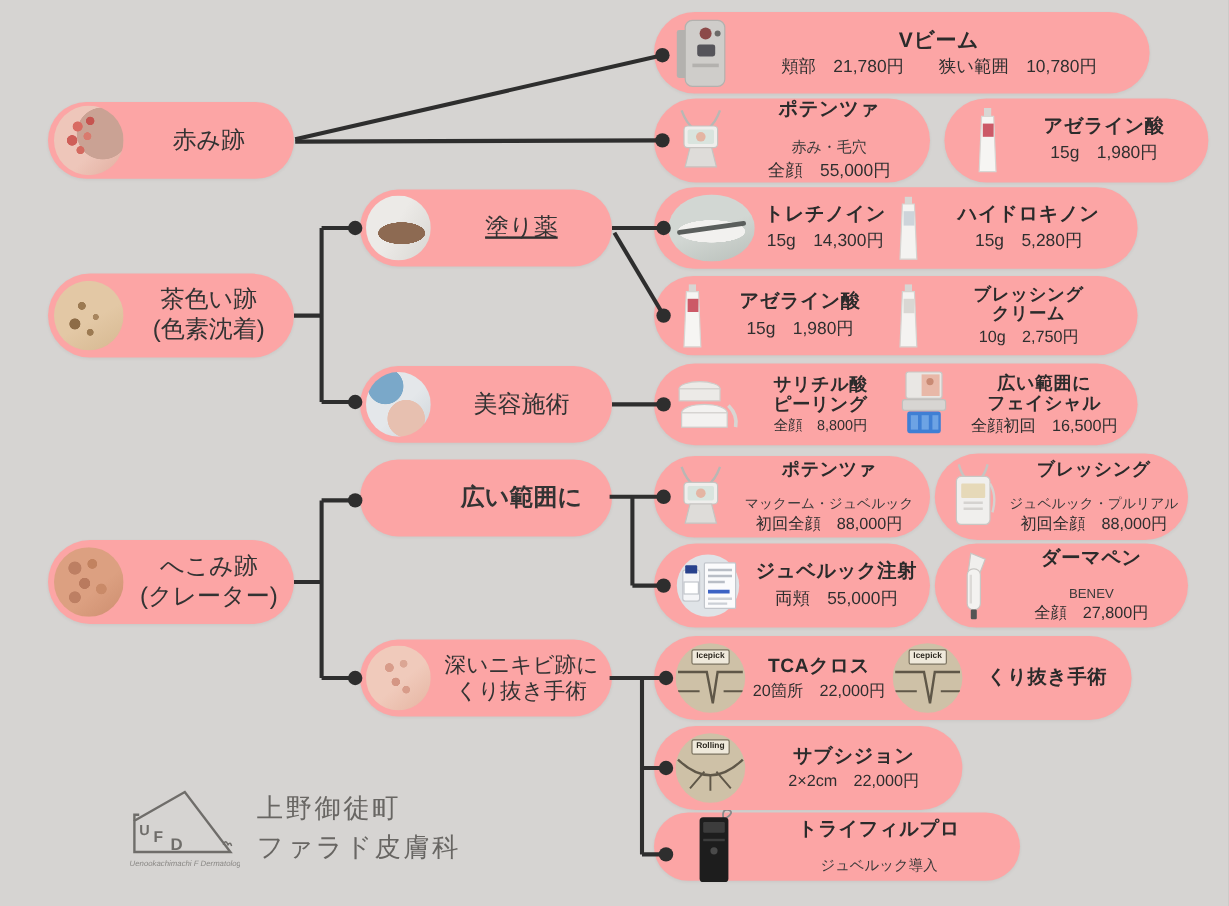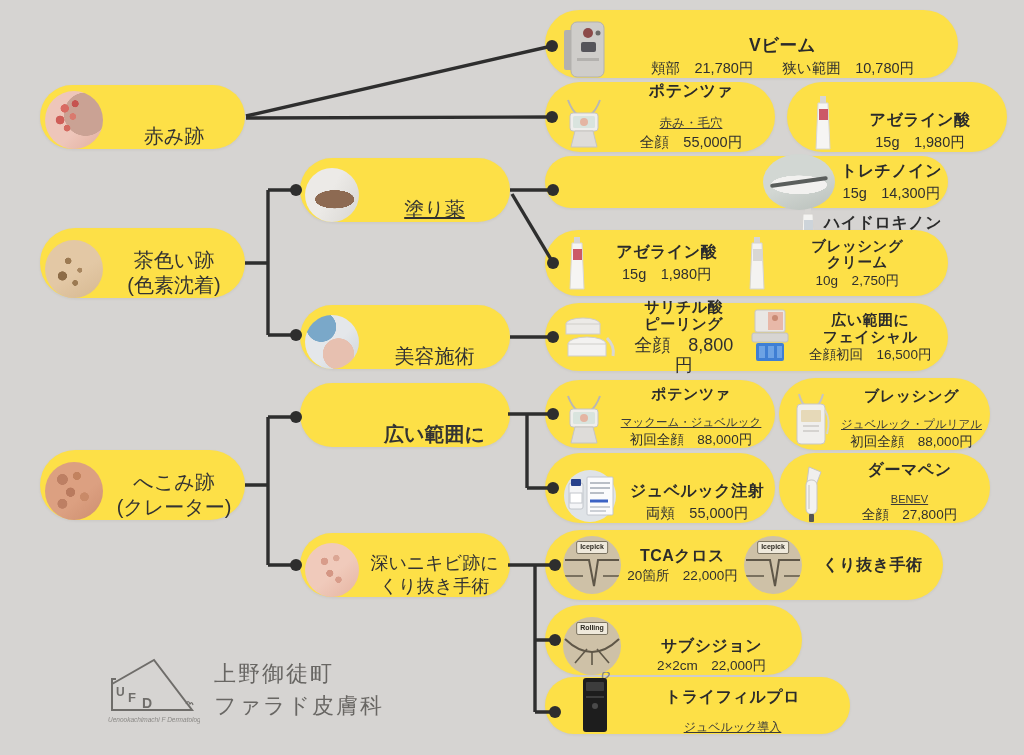--- a/index.html
+++ b/index.html
@@ -6,21 +6,21 @@
   body{
     font-family:"Liberation Sans","DejaVu Sans",sans-serif;
     background:#b9b7b5;
   }
   #canvas{
     position:relative;width:1024px;height:755px;margin:0 auto;
     background:#d6d4d2;overflow:hidden;color:#2f2f2f;
   }
   #connectors{position:absolute;left:0;top:0;pointer-events:none;z-index:3;}
   .node,.card{
-    position:absolute;background:#fde047;display:flex;align-items:flex-end;
+    position:absolute;background:#fca5a5;display:flex;align-items:center;
     box-shadow:0 1px 3px rgba(0,0,0,.06);z-index:2;
   }
   
   .node{border-radius:40px;}
   .photo{border-radius:50%;flex:0 0 auto;}
   .nlabel{flex:1;text-align:center;font-size:20px;line-height:1.25;color:#333;}
   .nlabel.small{font-size:18px;}
   
   #n-akami{left:40px;top:85px;width:205px;height:64px;}
   #n-chairo{left:40px;top:228px;width:205px;height:70px;}
@@ -71,26 +71,26 @@
             linear-gradient(160deg,#d2d7d3 0 50%,#b9c0bb 100%);position:relative;overflow:hidden;}
   .ph-tret:after{content:"";position:absolute;left:10%;top:46%;width:80%;height:8%;
             background:#5a5e5c;transform:rotate(-8deg);border-radius:3px;}
   
   .card{border-radius:36px;z-index:2;}
   .titem{display:flex;align-items:center;flex:1;height:100%;}
   .cimg{flex:0 0 auto;display:flex;align-items:center;justify-content:center;}
   .tcol{flex:1;text-align:center;line-height:1.3;padding:0 6px;}
   .tname{font-weight:bold;font-size:16px;color:#2b2b2b;letter-spacing:.5px;}
   .tname.big{font-size:17.5px;}
-  .tsub{font-size:12.5px;color:#3a3a3a;margin-top:13px;text-decoration:underline;}
+  .tsub{font-size:12.5px;color:#3a3a3a;margin-top:13px;}
   .tprice{font-size:14.5px;color:#2f2f2f;margin-top:2px;}
   #c-vbeam{left:545px;top:10px;width:413px;height:68px;}
   #c-potenza1{left:545px;top:82px;width:230px;height:70px;}
   #c-azel1{left:787px;top:82px;width:220px;height:70px;}
-  #c-row3{left:545px;top:156px;width:403px;height:52px;flex-direction:column;}
+  #c-row3{left:545px;top:156px;width:403px;height:68px;}
   #c-row4{left:545px;top:230px;width:403px;height:66px;}
   #c-row5{left:545px;top:303px;width:403px;height:68px;}
   #c-potenza2{left:545px;top:380px;width:230px;height:68px;}
   #c-blessing{left:779px;top:378px;width:211px;height:72px;}
   #c-juvelook{left:545px;top:453px;width:230px;height:70px;}
   #c-dermapen{left:779px;top:453px;width:211px;height:70px;}
   #c-tca{left:545px;top:530px;width:398px;height:70px;}
   #c-subcision{left:545px;top:605px;width:257px;height:70px;}
   #c-trifill{left:545px;top:677px;width:305px;height:57px;}
   .pad-l{padding-left:16px;}
@@ -294,21 +294,21 @@
           <ellipse cx="28" cy="32" rx="19" ry="7" fill="#f3f2f0" stroke="#cfcdca"></ellipse>
           <rect x="9" y="32" width="38" height="12" fill="#f3f2f0" stroke="#cfcdca"></rect>
           <path d="M48 26 q8 8 6 18" stroke="#d8d6d3" stroke-width="3" fill="none"></path>
         </svg>
       </div>
       <div class="tcol" style="line-height:1.15">
         <div class="tname" style="font-size:15px">
           <div>サリチル酸</div>
           <div>ピーリング</div>
         </div>
-        <div class="tprice" style="font-size:18px">全顔　8,800円</div>
+        <div class="tprice" style="font-size:12px">全顔　8,800円</div>
       </div>
     </div>
     <div class="titem">
       <div class="cimg">
         <svg width="46" height="58" viewBox="0 0 46 58">
           <rect x="8" y="2" width="30" height="22" rx="2" fill="#e9e7e4" stroke="#c9c7c4"></rect>
           <rect x="21" y="4" width="15" height="18" fill="#e8b8a8"></rect>
           <circle cx="28" cy="10" r="3" fill="#c98a74"></circle>
           <rect x="5" y="25" width="36" height="9" rx="2" fill="#d7d5d2" stroke="#c2c0bd"></rect>
           <rect x="9" y="35" width="28" height="18" rx="2" fill="#3f7fd4"></rect>

